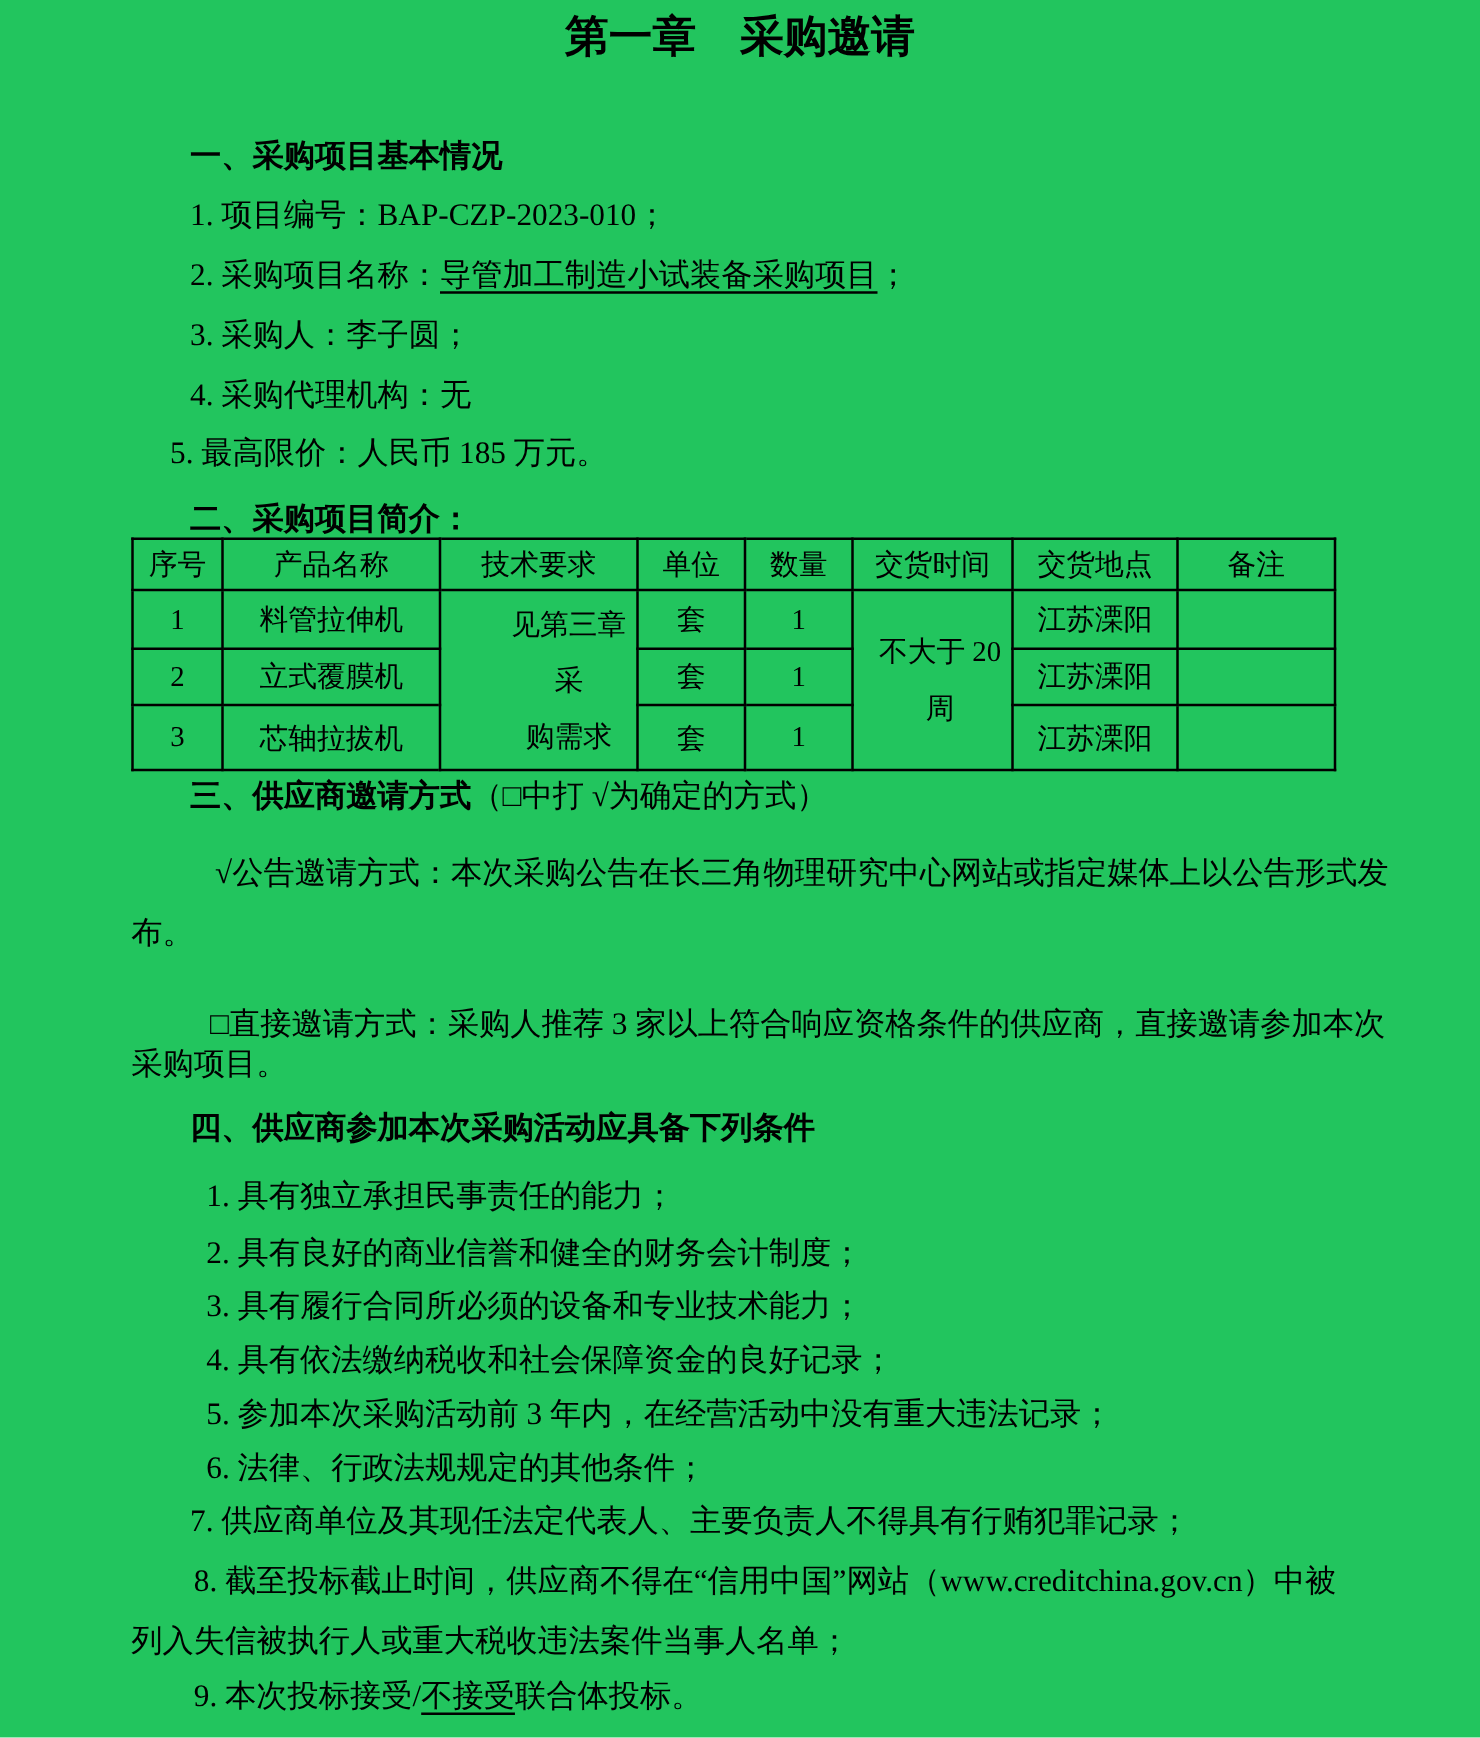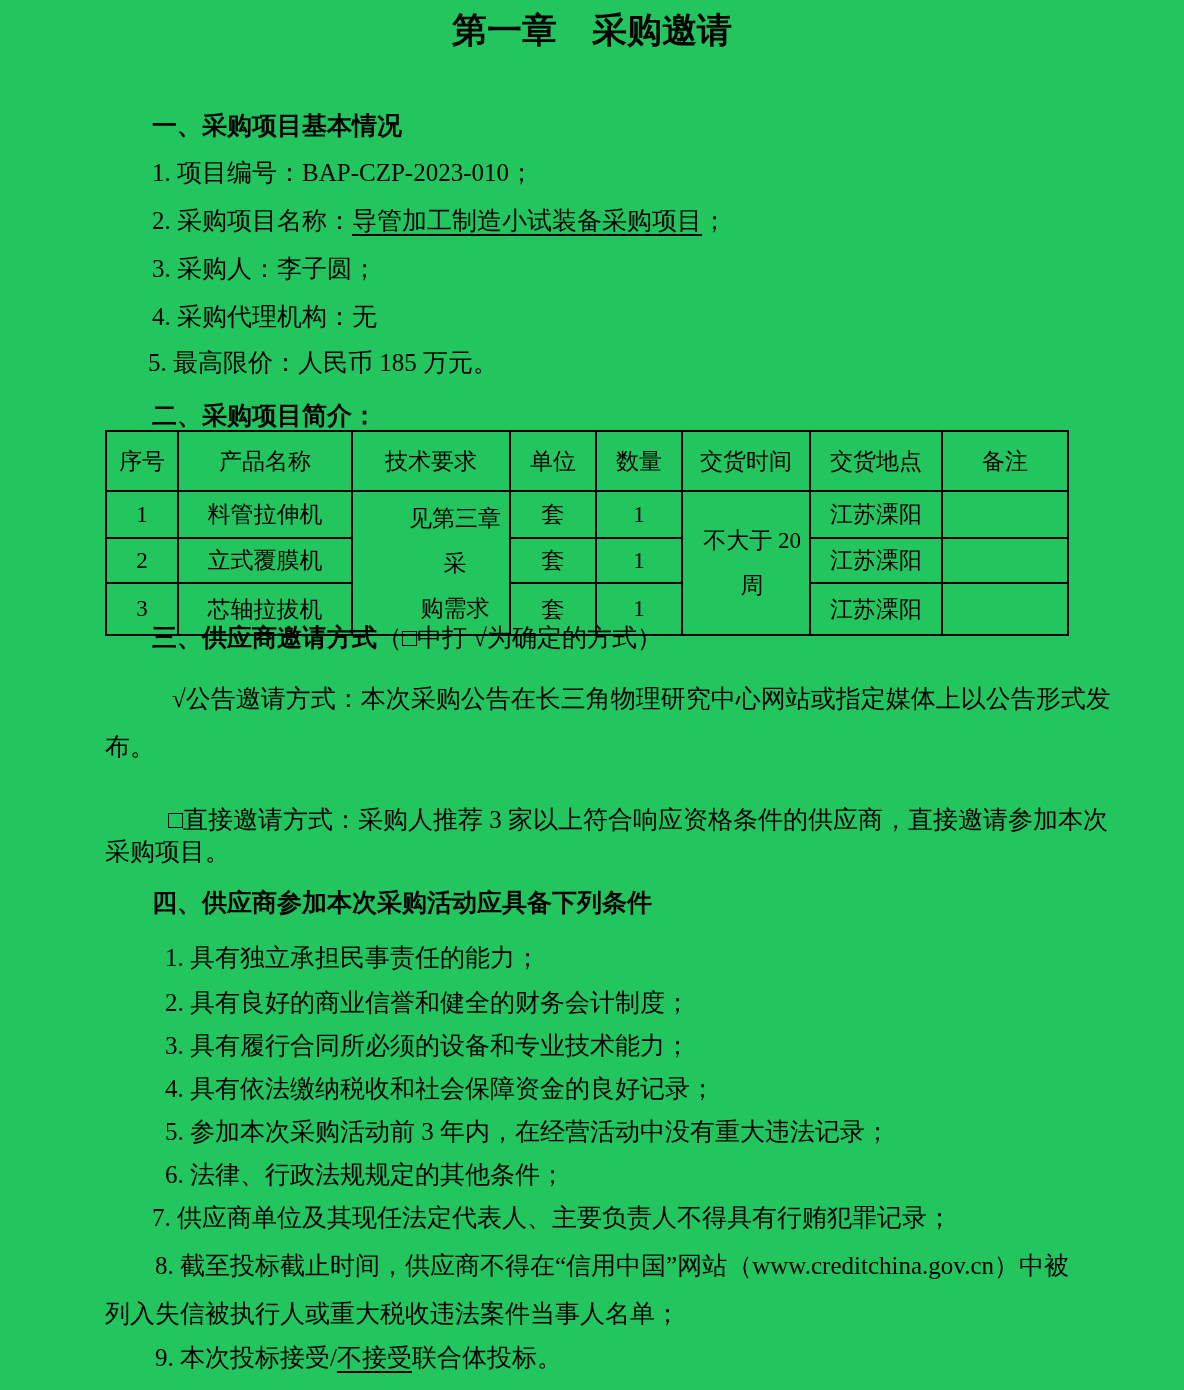--- a/index.html
+++ b/index.html
@@ -49,41 +49,41 @@
     font-size: 23px;
   }
   table.products th, table.products td {
     border: 2px solid #000000;
     padding: 0;
     text-align: center;
     vertical-align: middle;
     font-weight: normal;
     overflow: hidden;
   }
-  tr.hrow  { height: 60px; padding-left: 34px; }
+  tr.hrow  { height: 41px; padding-left: 34px; }
   tr.brow1 { height: 47px; }
   tr.brow2 { height: 45px; }
   tr.brow3 { height: 52px; }
   td.tech div { line-height: 45px; padding-left: 48px; }
   td.delivery { text-align: left; }
   td.delivery div { line-height: 45px; padding-left: 12px; }
 </style>
 </head>
 <body>
 
 <div class="page">
 
   <div class="doc-title">第一章　采购邀请</div>
 
   <div class="ln hd" style="top:110px; left:152px;">一、采购项目基本情况</div>
   <div class="ln" style="top:158px; left:152px;">1. 项目编号：BAP-CZP-2023-010；</div>
   <div class="ln" style="top:206px; left:152px;"><span>2. 采购项目名称：</span><span class="u">导管加工制造小试装备采购项目</span><span>；</span></div>
   <div class="ln" style="top:254px; left:152px;">3. 采购人：李子圆；</div>
   <div class="ln" style="top:302px; left:152px;">4. 采购代理机构：无</div>
-  <div class="ln" style="top:348px; left:148px;">5. 最高限价：人民币 185 万元。</div>
+  <div class="ln" style="top:348px; left:136px;">5. 最高限价：人民币 185 万元。</div>
 
   <div class="ln hd" style="top:400px; left:152px;">二、采购项目简介：</div>
 
   <table class="products">
     <colgroup>
       <col style="width:72px">
         <col style="width:174px">
         <col style="width:158px">
         <col style="width:86px">
       <col style="width:86px">

